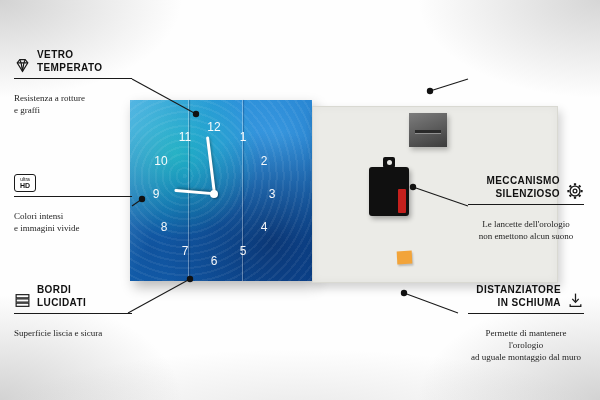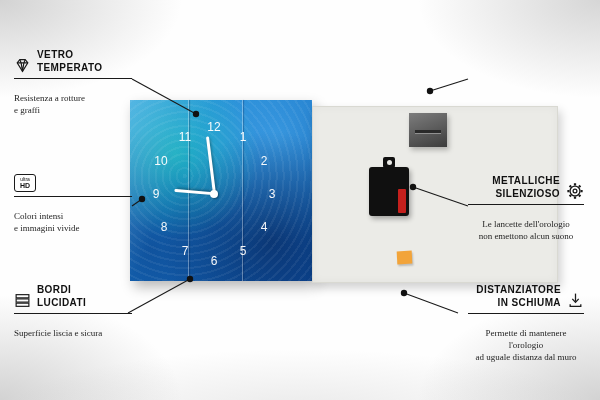--- a/index.html
+++ b/index.html
@@ -166,36 +166,36 @@
 
   <div class="callout right" style="left:468px;top:174px">
     <div class="co-head">
       <span class="co-icon">
         <svg class="icon" width="18" height="18" viewBox="0 0 16 16" fill="none" stroke="#1a1a1a">
           <circle cx="8" cy="8" r="4.4" stroke-width="1.2"></circle>
             <circle cx="8" cy="8" r="1.7" stroke-width="1.1"></circle>
           <path stroke-width="2" d="M8 1.2 V3 M8 13 V14.8 M1.2 8 H3 M13 8 H14.8 M3.2 3.2 L4.5 4.5 M11.5 11.5 L12.8 12.8 M12.8 3.2 L11.5 4.5 M4.5 11.5 L3.2 12.8"></path>
         </svg>
       </span>
-      <span class="co-title">METALLICHE
+      <span class="co-title">MECCANISMO
 SILENZIOSO</span>
     </div>
     <div class="co-sub">Le lancette dell'orologio
 non emettono alcun suono</div>
   </div>
 
   <div class="callout right" style="left:468px;top:283px">
     <div class="co-head">
       <span class="co-icon">
         <svg class="icon" width="17" height="17" viewBox="0 0 16 16" fill="none" stroke="#1a1a1a" stroke-width="1.2">
           <path d="M8 1.5 V9"></path>
             <path d="M5 6.5 L8 9.8 L11 6.5"></path>
             <path d="M3 11.5 V13.5 H13 V11.5"></path>
         </svg>
       </span>
       <span class="co-title">DISTANZIATORE
 IN SCHIUMA</span>
     </div>
     <div class="co-sub">Permette di mantenere l'orologio
-ad uguale distanza dal muro</div>
+ad uguale montaggio dal muro</div>
   </div>
 
 </div>
 
 </body></html>

